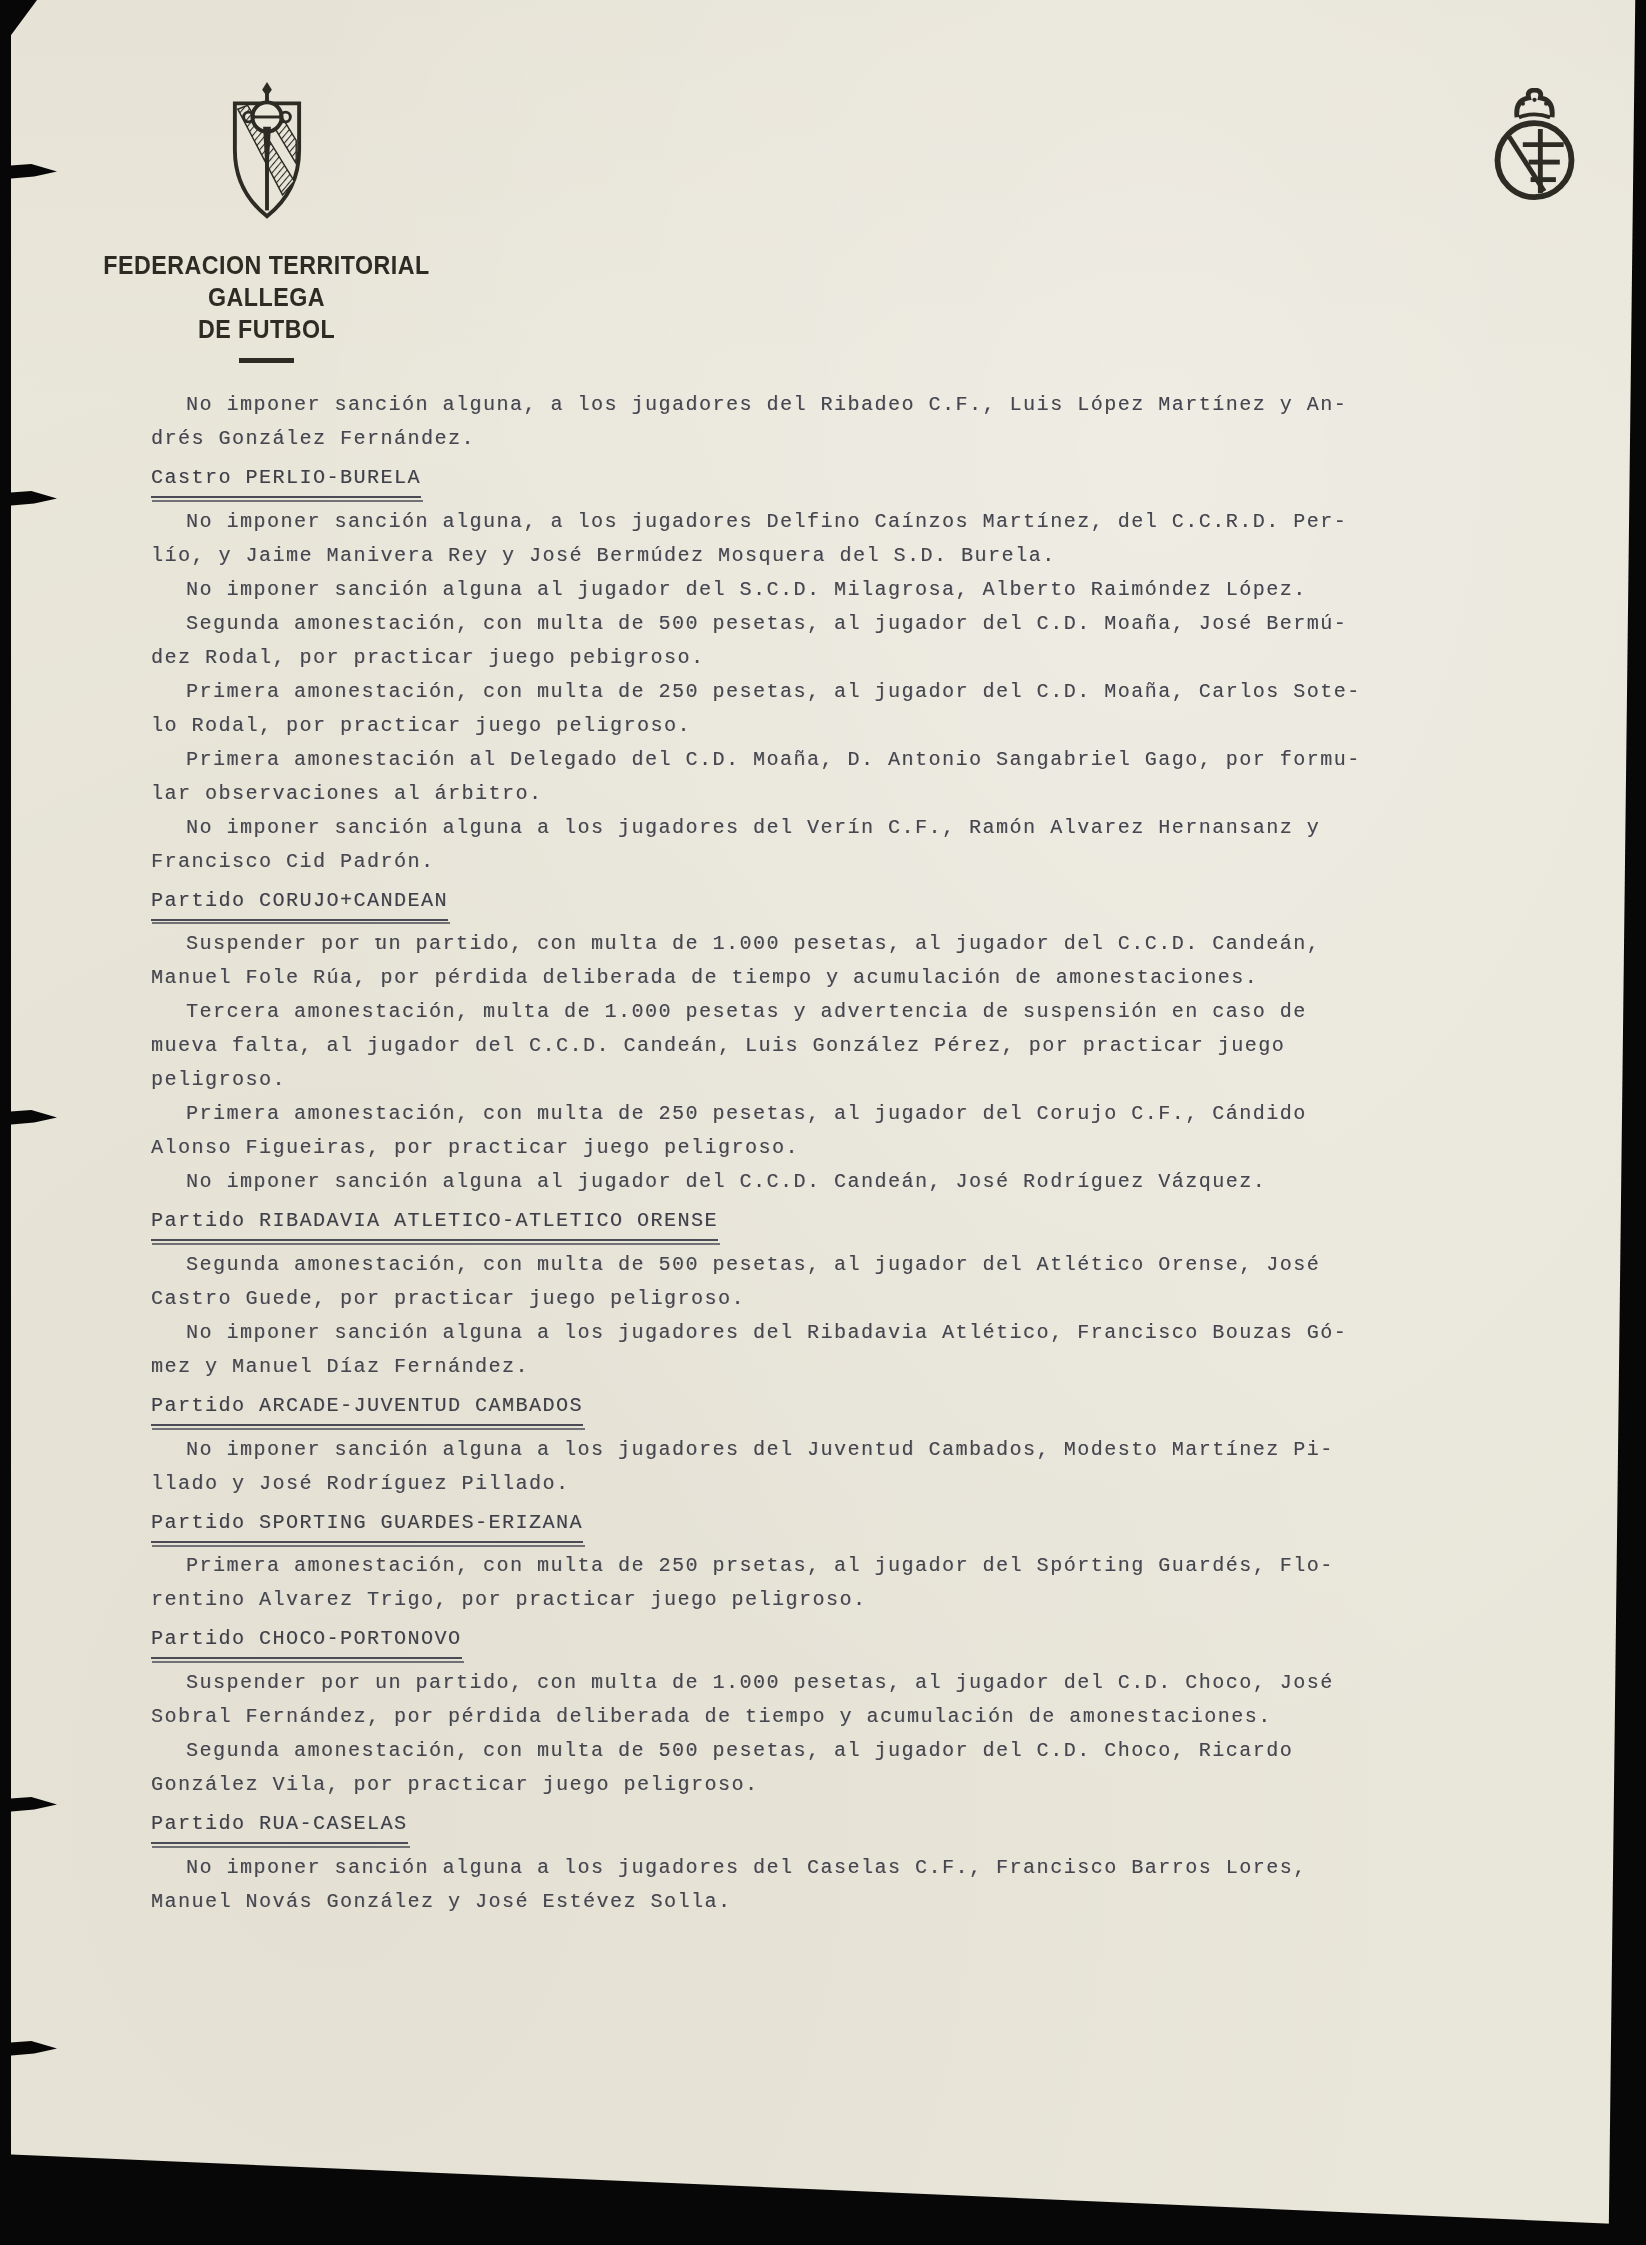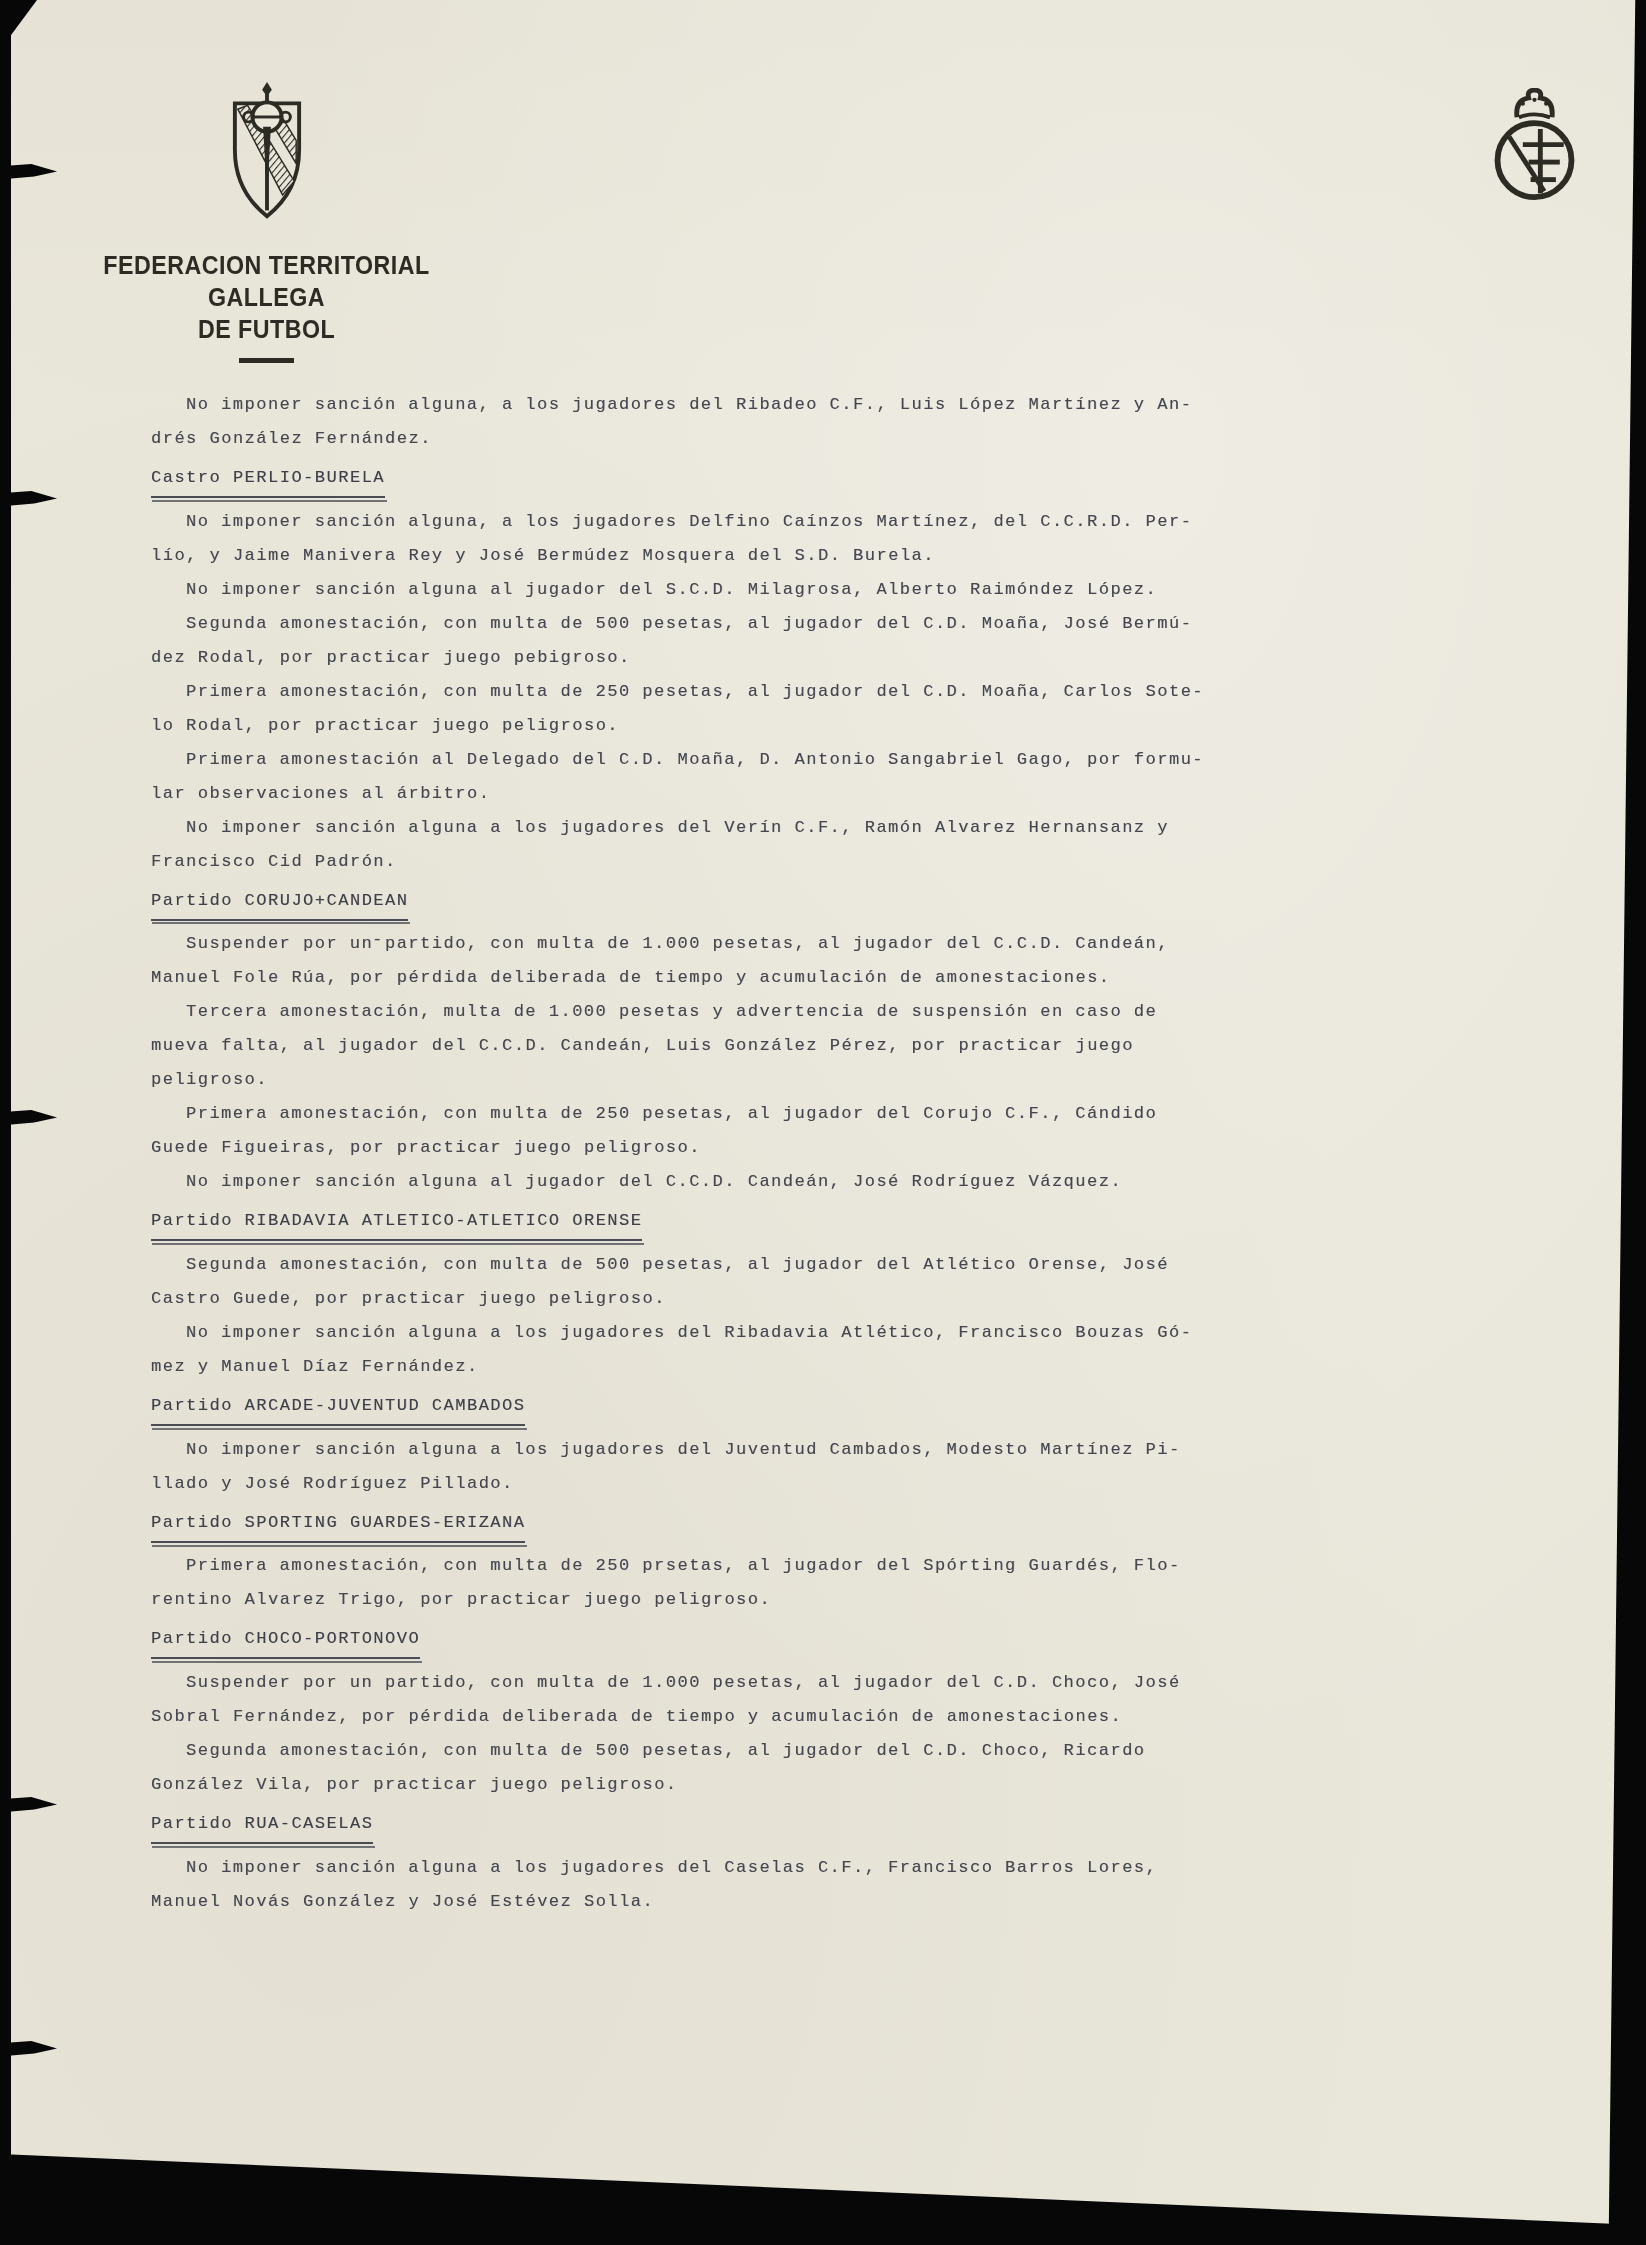--- a/index.html
+++ b/index.html
@@ -45,21 +45,21 @@
     transform: scaleX(0.93); transform-origin: center;
   }
   .title-underline {
     width: 55px; height: 4.9px; background: #2c2b24; margin: 13.7px auto 0 auto;
   }
   .emblem-wrap { position: absolute; left: 1480px; top: 88px; width: 109px; }
 
   
   .doc {
     position: absolute; left: 151px; top: 388px; width: 1436px;
-    font-size: 17px; line-height: 34px; letter-spacing: 1.5px;
+    font-size: 20px; line-height: 34px; letter-spacing: 1.5px;
     color: #45464f;
     text-shadow: 0.4px 0.4px 0 rgba(69,70,79,0.35);
   }
   .section { position: relative; }
   .heading-row { margin: 4.9px 0 6.8px 0; }
   .heading {
     display: inline-block;
     color: #3e3f48;
     border-bottom: 2px solid #4a4b54;
     padding-bottom: 1px;
@@ -172,21 +172,21 @@
         <div class="line first">Suspender por un partido, con multa de 1.000 pesetas, al jugador del C.C.D. Candeán,</div>
         <div class="line">Manuel Fole Rúa, por pérdida deliberada de tiempo y acumulación de amonestaciones.</div>
       </div>
       <div class="para">
         <div class="line first">Tercera amonestación, multa de 1.000 pesetas y advertencia de suspensión en caso de</div>
         <div class="line">mueva falta, al jugador del C.C.D. Candeán, Luis González Pérez, por practicar juego</div>
         <div class="line">peligroso.</div>
       </div>
       <div class="para">
         <div class="line first">Primera amonestación, con multa de 250 pesetas, al jugador del Corujo C.F., Cándido</div>
-        <div class="line">Guede Figueiras, por practicar juego peligroso.</div>
+        <div class="line">Alonso Figueiras, por practicar juego peligroso.</div>
       </div>
       <div class="para">
         <div class="line first">No imponer sanción alguna al jugador del C.C.D. Candeán, José Rodríguez Vázquez.</div>
       </div>
     </div>
     <div class="section">
       <div class="heading-row"><span class="heading">Partido RIBADAVIA ATLETICO-ATLETICO ORENSE</span></div>
       <div class="para">
         <div class="line first">Segunda amonestación, con multa de 500 pesetas, al jugador del Atlético Orense, José</div>
         <div class="line">Castro Guede, por practicar juego peligroso.</div>

